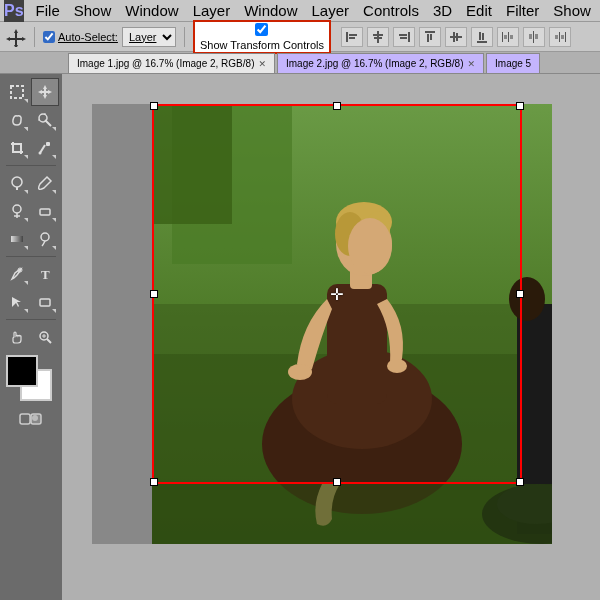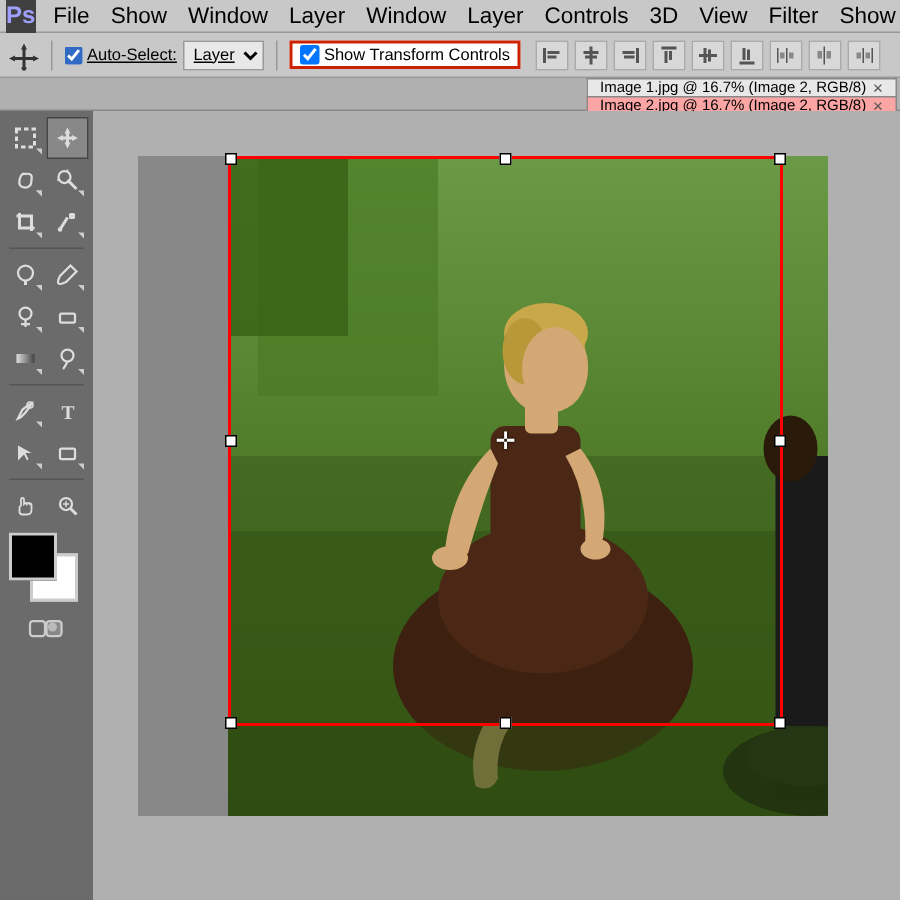--- a/index.html
+++ b/index.html
@@ -68,20 +68,21 @@
       background: #e8e8e8;
       border: 1px solid #999;
       padding: 0 2px;
     }
     .show-transform-box {
       display: flex; align-items: center; gap: 3px;
       background: #fff;
       border: 2px solid #cc2200;
       padding: 1px 5px;
       font-size: 11px;
+      flex-direction: column;
     }
     .transform-controls {
       display: flex; gap: 4px; align-items: center; margin-left: 4px;
     }
     .transform-btn {
       width: 22px; height: 20px;
       background: #d8d8d8;
       border: 1px solid #aaa;
       display: flex; align-items: center; justify-content: center;
       font-size: 9px; cursor: pointer;
@@ -89,26 +90,25 @@
 
     
     #tabs-bar {
       width: 100%;
       height: 22px;
       background: #b0b0b0;
       display: flex;
       align-items: flex-end;
       padding-left: 68px;
       border-bottom: 1px solid #888;
-      flex-direction: column;
     }
     .tab {
       height: 20px;
       padding: 0 8px;
-      background: #fca5a5;
+      background: #c4b5fd;
       border: 1px solid #888;
       border-bottom: none;
       display: flex; align-items: center; gap: 4px;
       font-size: 10px; cursor: pointer;
       margin-right: 2px;
     }
     .tab.active {
       background: #e8e8e8;
     }
     .tab-close {
@@ -249,21 +249,21 @@
   <div class="ps-logo">Ps</div>
   <div class="menu-items">
     <span class="menu-item">File</span>
     <span class="menu-item">Show</span>
     <span class="menu-item">Window</span>
     <span class="menu-item">Layer</span>
     <span class="menu-item">Window</span>
     <span class="menu-item">Layer</span>
     <span class="menu-item">Controls</span>
     <span class="menu-item">3D</span>
-    <span class="menu-item">View</span>
+    <span class="menu-item">Edit</span>
     <span class="menu-item">Filter</span>
     <span class="menu-item">Show</span>
   </div>
 </div>
 
 <div id="options-bar">
 
   <div class="move-tool-icon">
     <svg width="20" height="20" viewBox="0 0 20 20">
       <polygon points="10,2 12,6 11,6 11,11 16,11 16,10 20,12 16,14 16,13 11,13 11,18 12,18 10,22 8,18 9,18 9,13 4,13 4,14 0,12 4,10 4,11 9,11 9,6 8,6" fill="#333"></polygon>

